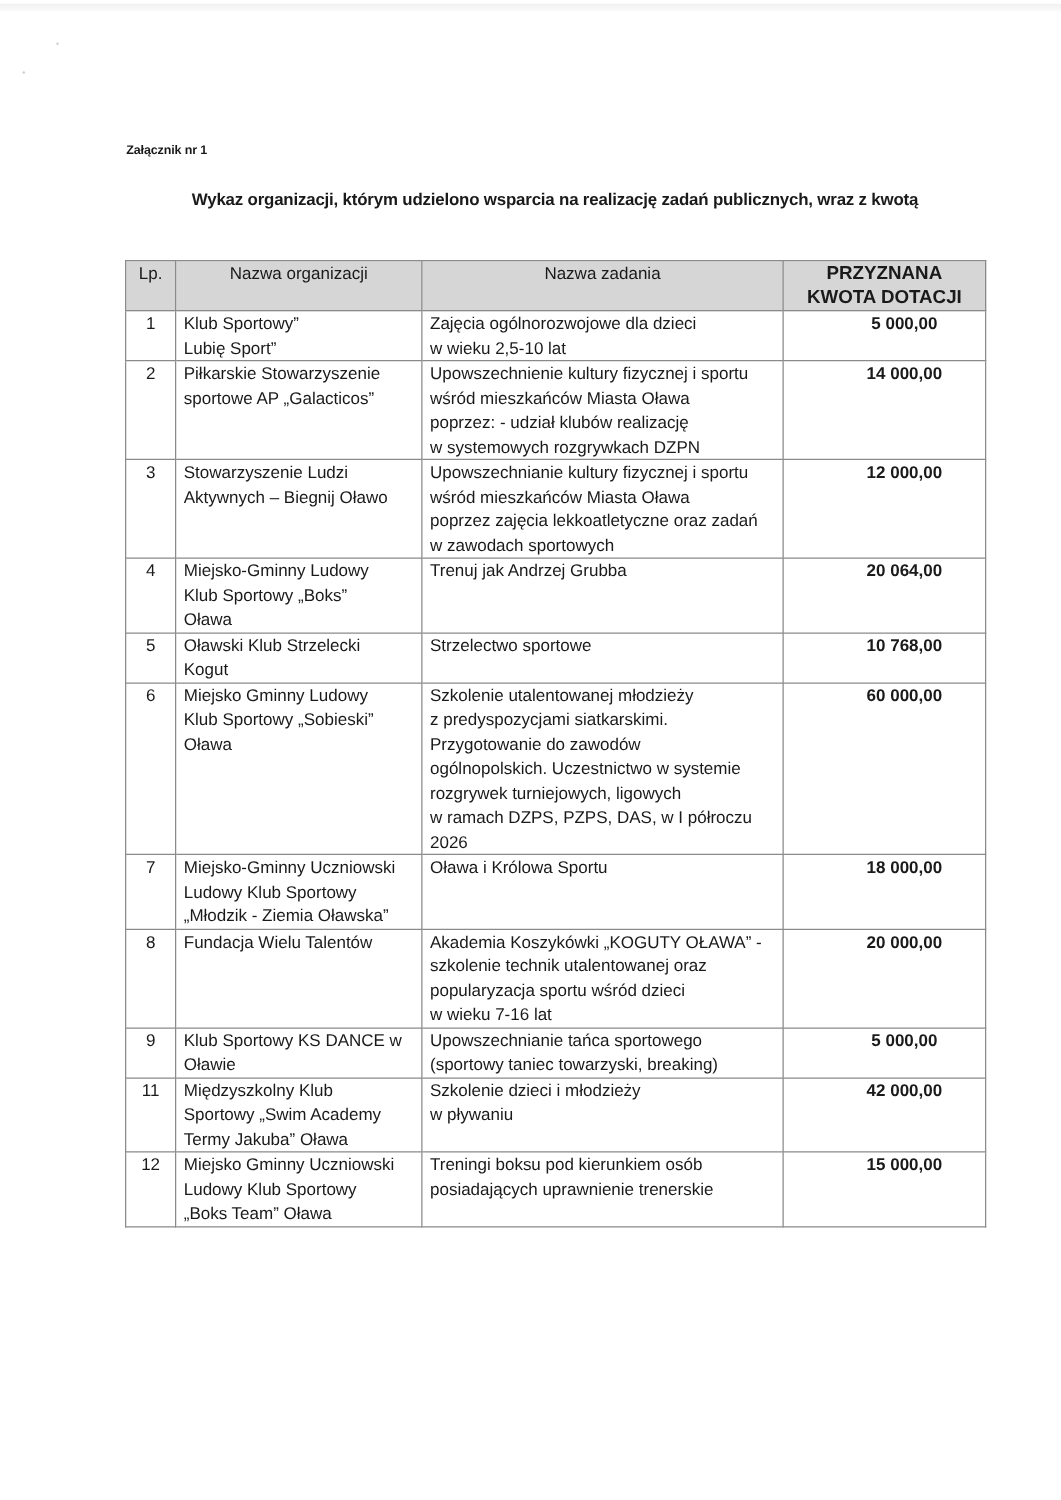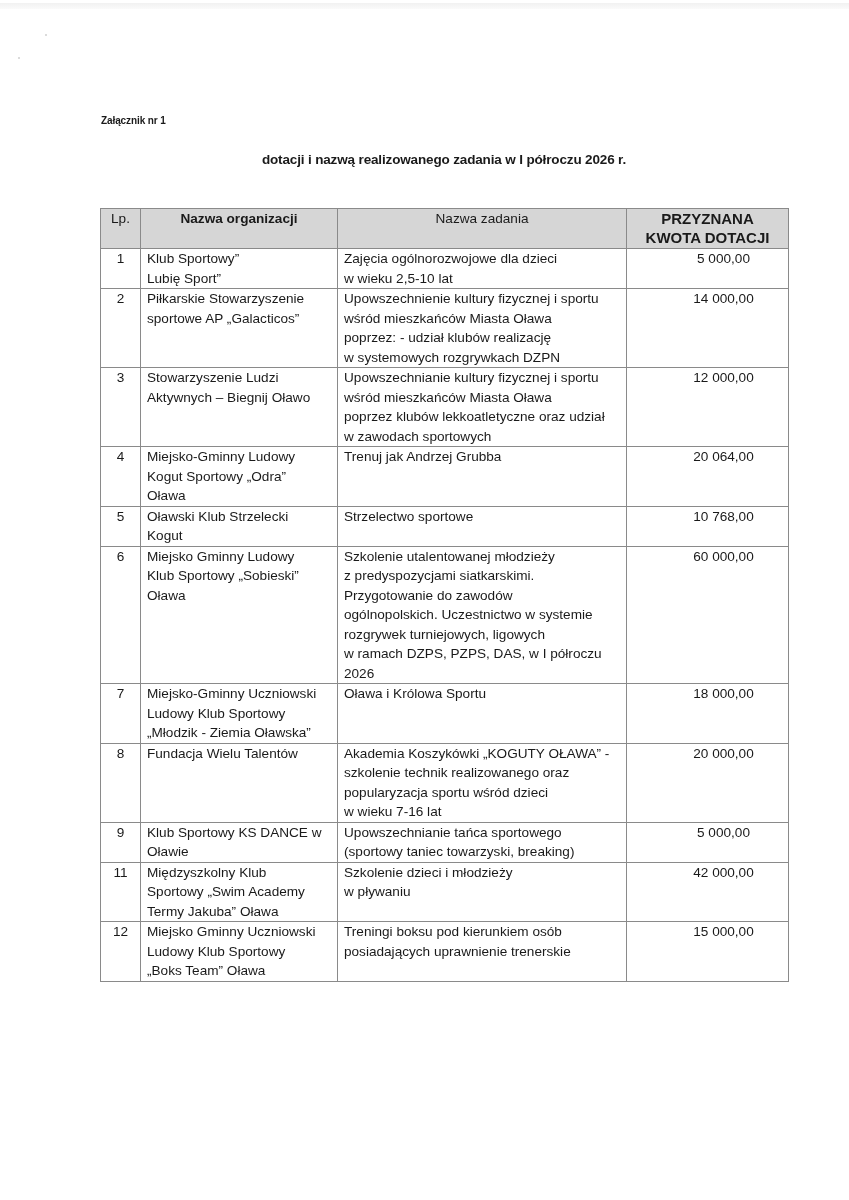--- a/index.html
+++ b/index.html
@@ -23,41 +23,41 @@
       position: absolute; left: 100px; top: 208px; width: 688px;
       border-collapse: collapse; table-layout: fixed;
       font-size: 13.6px; line-height: 19.5px;
     }
     td, th {
       border: 1px solid #8a8a8a; vertical-align: top; padding: 0 6px; margin-top: 26px; 
     }
     th {
       background: #d6d6d6; font-weight: normal; height: 38px; text-align: center; padding-top: 0;
     }
-    th.bold { font-weight: bold; }
+    th.bold { font-weight: normal; }
     th.amt-h { font-weight: bold; font-size: 15px; line-height: 18.5px; padding-top: 1px; }
     td.lp { text-align: center; padding: 0; }
-    td.amt { text-align: center; font-weight: normal; padding-right: 6px; padding-left: 38px; }
+    td.amt { text-align: center; font-weight: bold; padding-right: 6px; padding-left: 38px; }
     col.c1 { width: 40px; }
     col.c2 { width: 197px; }
     col.c3 { width: 289px; }
     col.c4 { width: 162px; }
     .line { display: block; white-space: nowrap; }
   </style>
 </head>
 <body>
 
 <div class="scan-top"></div>
 <div class="speck" style="left:45px;top:34px;"></div>
 <div class="speck" style="left:18px;top:57px;"></div>
 
 <div class="annex">Załącznik nr 1</div>
 
 <div class="title">
-  <span class="line">dotacji i nazwą  realizowanego zadania w I półroczu 2026 r.</span>
+  <span class="line">Wykaz organizacji, którym udzielono wsparcia na realizację zadań publicznych, wraz z kwotą</span>
 </div>
 
 <table>
   <colgroup>
       <col class="c1">
       <col class="c2">
       <col class="c3">
       <col class="c4">
     </colgroup>
   <thead>
@@ -100,30 +100,30 @@
       </tr>
       <tr style="height: 76px;">
         <td class="lp">3</td>
         <td>
           <span class="line">Stowarzyszenie Ludzi</span>
           <span class="line">Aktywnych – Biegnij Oławo</span>
         </td>
         <td>
           <span class="line">Upowszechnianie kultury fizycznej i sportu</span>
           <span class="line">wśród mieszkańców Miasta Oława</span>
-          <span class="line">poprzez klubów lekkoatletyczne oraz udział</span>
+          <span class="line">poprzez zajęcia lekkoatletyczne oraz zadań</span>
           <span class="line">w zawodach sportowych</span>
         </td>
         <td class="amt">12 000,00</td>
       </tr>
       <tr style="height: 59px;">
         <td class="lp">4</td>
         <td>
           <span class="line">Miejsko-Gminny Ludowy</span>
-          <span class="line">Kogut Sportowy „Odra”</span>
+          <span class="line">Klub Sportowy „Boks”</span>
           <span class="line">Oława</span>
         </td>
         <td>
           <span class="line">Trenuj jak Andrzej Grubba</span>
         </td>
         <td class="amt">20 064,00</td>
       </tr>
       <tr style="height: 39px;">
         <td class="lp">5</td>
         <td>
@@ -165,21 +165,21 @@
         </td>
         <td class="amt">18 000,00</td>
       </tr>
       <tr style="height: 78px;">
         <td class="lp">8</td>
         <td>
           <span class="line">Fundacja Wielu Talentów</span>
         </td>
         <td>
           <span class="line">Akademia Koszykówki „KOGUTY OŁAWA” -</span>
-          <span class="line">szkolenie technik realizowanego oraz</span>
+          <span class="line">szkolenie technik utalentowanej oraz</span>
           <span class="line">popularyzacja sportu wśród dzieci</span>
           <span class="line">w wieku 7-16 lat</span>
         </td>
         <td class="amt">20 000,00</td>
       </tr>
       <tr style="height: 39px;">
         <td class="lp">9</td>
         <td>
           <span class="line">Klub Sportowy KS DANCE w</span>
           <span class="line">Oławie</span>

